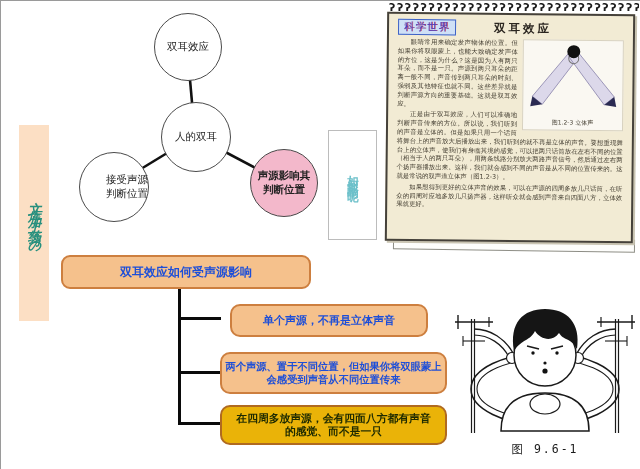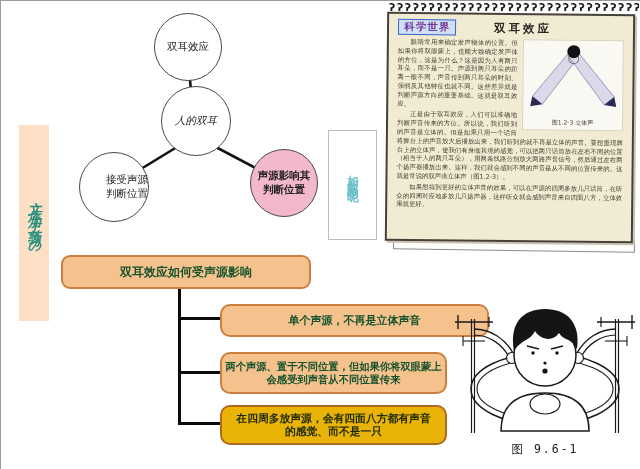--- a/index.html
+++ b/index.html
@@ -11,37 +11,37 @@
     display:flex;align-items:center;justify-content:center;}
   .wm-text{writing-mode:vertical-rl;text-orientation:upright;font-size:13px;font-style:italic;
     font-weight:bold;color:#27907e;letter-spacing:7px;font-family:"DejaVu Serif",serif;}
 
   
   .mm-lines{position:absolute;left:0;top:0;width:400px;height:250px;}
   .node{position:absolute;border:1.6px solid #4a4a4a;border-radius:50%;background:#fff;
     display:flex;flex-direction:column;align-items:center;justify-content:center;text-align:center;
     font-size:10.5px;color:#222;line-height:1.3;}
   .node-top{left:153px;top:12px;width:66px;height:66px;}
-  .node-center{left:160px;top:85px;width:68px;height:68px;font-style:italic;}
+  .node-center{left:160px;top:101px;width:68px;height:68px;}
   .node-left{left:78px;top:151px;width:68px;height:68px;align-items:flex-end;}
   .node-right{left:249px;top:148px;width:66px;height:66px;background:#f3b8cb;font-weight:bold;}
 
   
   .qbox{position:absolute;left:327px;top:129px;width:47px;height:108px;border:1px solid #bcbcbc;
     background:#fff;display:flex;align-items:center;justify-content:center;}
   .qbox span{writing-mode:vertical-rl;text-orientation:upright;font-size:11.5px;color:#6cc0ca;
     letter-spacing:4px;font-weight:bold;}
 
   
   .tline{position:absolute;background:#0a0a0a;}
   .fbox{position:absolute;border:2px solid #cd7f3f;background:#f5c18c;border-radius:10px;
     display:flex;flex-direction:column;align-items:center;justify-content:center;text-align:center;
-    font-size:11px;font-weight:bold;color:#14532d;line-height:1.25;box-sizing:border-box;}
+    font-size:11px;font-weight:bold;color:#1d4ed8;line-height:1.25;box-sizing:border-box;}
   .fbox-root{left:60px;top:254px;width:250px;height:34px;font-size:12px;border-radius:9px;}
-  .fbox-1{left:219px;top:303px;width:269px;height:33px;}
+  .fbox-1{left:229px;top:303px;width:198px;height:33px;}
   .fbox-2{left:219px;top:351px;width:227px;height:42px;font-size:10.3px;}
   .fbox-3{left:219px;top:404px;width:227px;height:40px;background:#eab308;border-color:#b06a20;
     color:#1d2a00;font-size:10.8px;}
 
   
   .spiral{position:absolute;left:388px;top:0px;width:250px;font-size:11px;letter-spacing:1.6px;
     color:#1c1c1c;font-weight:bold;white-space:nowrap;overflow:hidden;}
   .page-stack{position:absolute;left:392px;top:237px;width:240px;height:11px;background:#fdfdfb;
     border:1px solid #8d8d85;transform:rotate(0.8deg);}
   .page{position:absolute;left:385px;top:12px;width:248px;height:229px;background:#f2ebd4;

